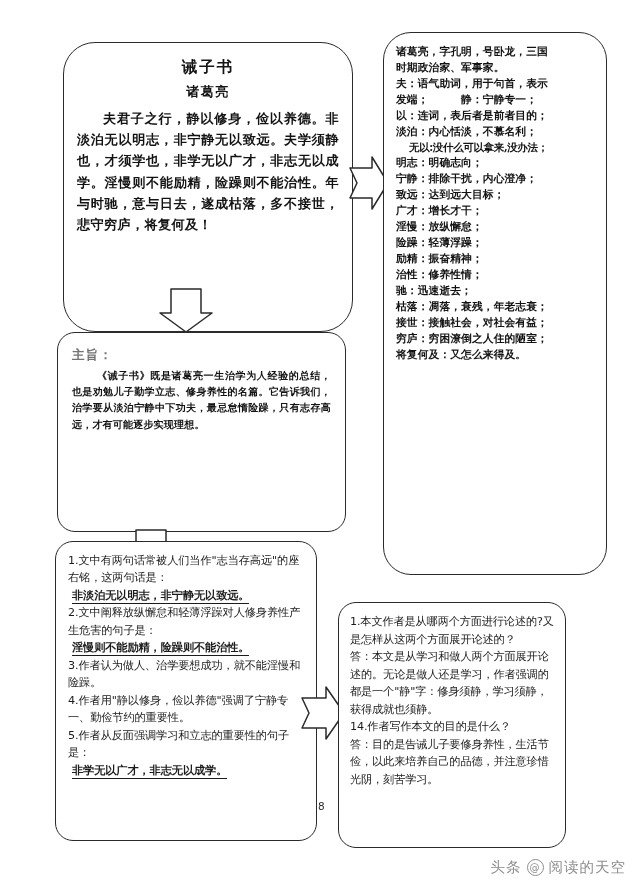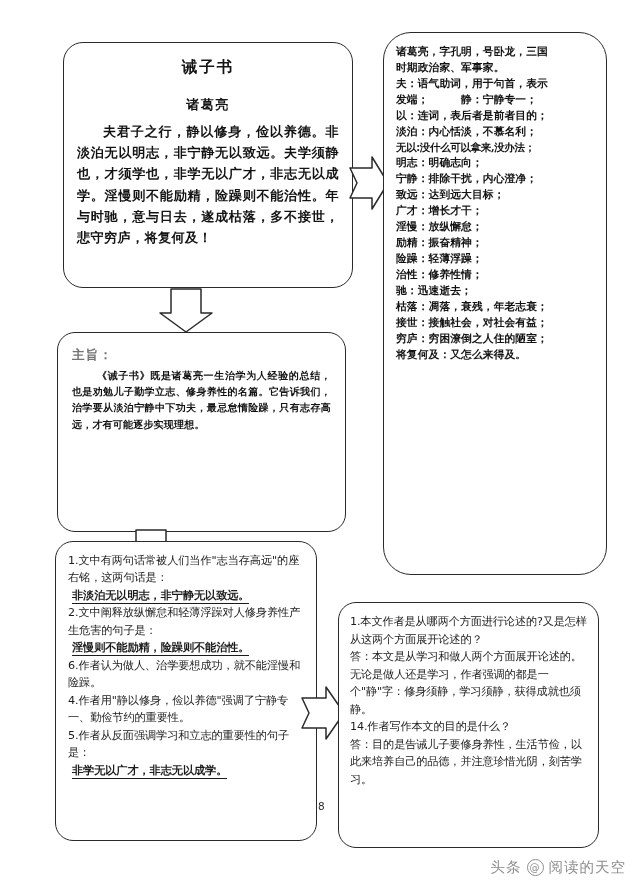--- a/index.html
+++ b/index.html
@@ -14,30 +14,30 @@
   
   .box{
     position:absolute;
     border:1.4px solid #2a2a2a;
     border-radius:16px;
     background:#fff;
     box-sizing:border-box;
   }
 
   
-  #box-text{left:63px;top:42px;width:290px;height:246px;border-radius:20px;}
+  #box-text{left:63px;top:42px;width:290px;height:290px;border-radius:32px;}
   #box-text .title{
     text-align:center;font-weight:bold;font-size:15.5px;
     font-family:"DejaVu Serif","Liberation Serif",serif;
     letter-spacing:2px;margin-top:14px;color:#141414;
   }
   #box-text .author{
     text-align:center;font-weight:bold;font-size:13px;
     font-family:"DejaVu Serif","Liberation Serif",serif;
-    letter-spacing:1.5px;margin-top:18px;color:#141414;
+    letter-spacing:1.5px;margin-top:5px;color:#141414;
   }
   #box-text .body{
     margin:7px 13px 0 13px;
     font-family:"DejaVu Serif","Liberation Serif",serif;
     font-weight:bold;font-size:13.1px;line-height:1.62;
     text-align:justify;color:#131313;letter-spacing:0.4px;
     text-indent:26px;
   }
 
   
@@ -55,35 +55,35 @@
   }
 
   
   #box-gloss{left:383px;top:32px;width:224px;height:543px;border-radius:28px;}
   #box-gloss .inner{margin:11px 9px 0 12px;}
   #box-gloss .ln{
     font-family:"DejaVu Serif","Liberation Serif",serif;
     font-weight:bold;font-size:10.75px;line-height:1.485;
     color:#131313;white-space:nowrap;letter-spacing:0.1px;
   }
-  #box-gloss .ln.tight{letter-spacing:-0.35px;font-size:10.5px;}
+  #box-gloss .ln.tight{letter-spacing:-0.35px;font-size:10.5px;margin-left:13px;}
 
   
   #box-q1{left:55px;top:541px;width:262px;height:300px;border-radius:18px;}
   #box-q1 .inner{margin:10px 11px 0 12px;}
   #box-q1 .ln{
     font-family:"DejaVu Sans","Liberation Sans",sans-serif;
     font-size:11.2px;line-height:1.56;color:#1b1b1b;
     letter-spacing:-0.1px;
   }
   #box-q1 .ans{margin-left:4px;font-weight:bold;}
   #box-q1 u{text-decoration:none;border-bottom:1px solid #1b1b1b;padding-bottom:1px;}
 
   
-  #box-q2{left:338px;top:602px;width:261px;height:246px;border-radius:18px;}
+  #box-q2{left:338px;top:602px;width:228px;height:246px;border-radius:18px;}
   #box-q2 .inner{margin:10px 9px 0 11px;}
   #box-q2 .ln{
     font-family:"DejaVu Sans","Liberation Sans",sans-serif;
     font-size:11.2px;line-height:1.565;color:#1b1b1b;
     letter-spacing:-0.15px;
   }
 
   
   .arrow{position:absolute;}
   #arrow-right-1{left:348px;top:152px;width:42px;height:62px;}
@@ -146,38 +146,38 @@
         <div class="ln">夫：语气助词，用于句首，表示</div>
         <div class="ln">发端；　　　静：宁静专一；</div>
         <div class="ln">以：连词，表后者是前者目的；</div>
         <div class="ln">淡泊：内心恬淡，不慕名利；</div>
         <div class="ln tight">无以:没什么可以拿来,没办法；</div>
         <div class="ln">明志：明确志向；</div>
         <div class="ln">宁静：排除干扰，内心澄净；</div>
         <div class="ln">致远：达到远大目标；</div>
         <div class="ln">广才：增长才干；</div>
         <div class="ln">淫慢：放纵懈怠；</div>
+        <div class="ln">险躁：轻薄浮躁；</div>
         <div class="ln">励精：振奋精神；</div>
-        <div class="ln">险躁：轻薄浮躁；</div>
         <div class="ln">治性：修养性情；</div>
         <div class="ln">驰：迅速逝去；</div>
         <div class="ln">枯落：凋落，衰残，年老志衰；</div>
         <div class="ln">接世：接触社会，对社会有益；</div>
         <div class="ln">穷庐：穷困潦倒之人住的陋室；</div>
         <div class="ln">将复何及：又怎么来得及。</div>
       </div>
   </div>
 
   <div class="box" id="box-q1">
     <div class="inner" id="q1-inner">
         <div class="ln">1.文中有两句话常被人们当作"志当存高远"的座右铭，这两句话是：</div>
         <div class="ln ans"><u>非淡泊无以明志，非宁静无以致远。</u></div>
         <div class="ln">2.文中阐释放纵懈怠和轻薄浮躁对人修身养性产生危害的句子是：</div>
         <div class="ln ans"><u>淫慢则不能励精，险躁则不能治性。</u></div>
-        <div class="ln">6.作者认为做人、治学要想成功，就不能淫慢和险躁。</div>
+        <div class="ln">3.作者认为做人、治学要想成功，就不能淫慢和险躁。</div>
         <div class="ln">4.作者用"静以修身，俭以养德"强调了宁静专一、勤俭节约的重要性。</div>
         <div class="ln">5.作者从反面强调学习和立志的重要性的句子是：</div>
         <div class="ln ans"><u>非学无以广才，非志无以成学。</u></div>
       </div>
   </div>
 
   <svg class="arrow" id="arrow-right-2" viewBox="0 0 46 60">
     <path d="M2,15 L26,15 L26,4 L44,30 L26,56 L26,45 L2,45 L9,30 Z" fill="#ffffff" stroke="#2a2a2a" stroke-width="1.5" stroke-linejoin="round"></path>
   </svg>
 

